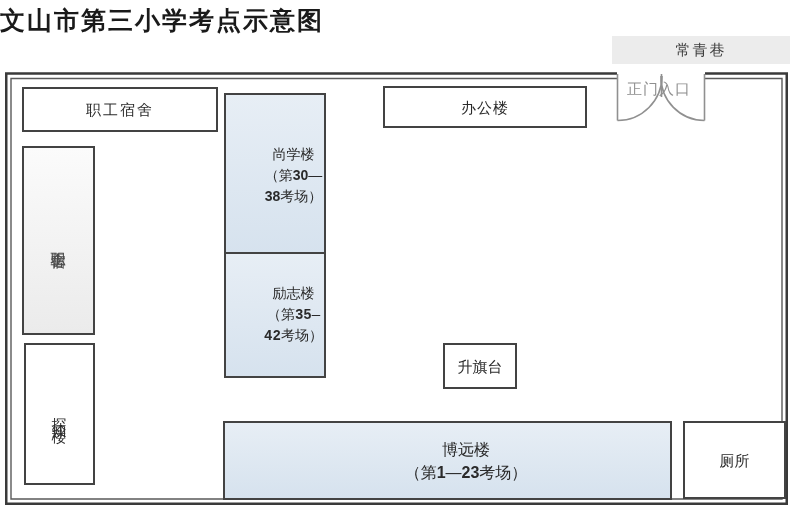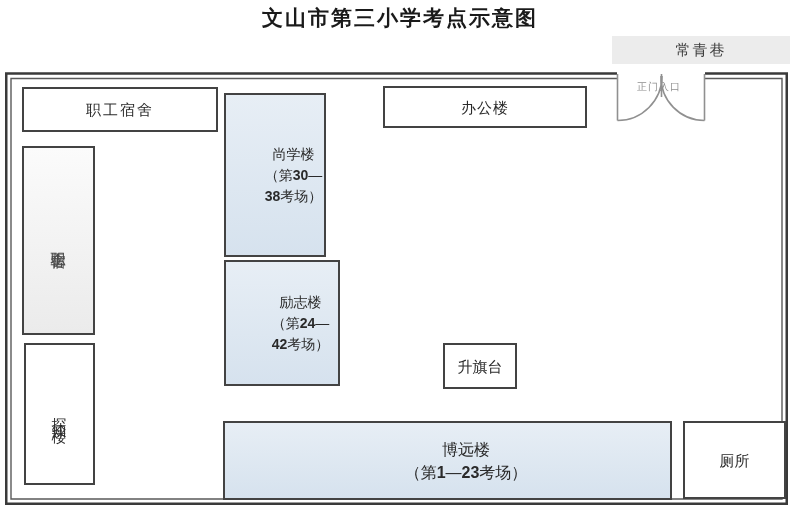--- a/index.html
+++ b/index.html
@@ -1,50 +1,50 @@
 <!DOCTYPE html>
 <html><head>
 <meta charset="utf-8">
 <style>
   html,body{margin:0;padding:0;background:#fff;}
   .stage{
     position:relative;width:800px;height:511px;background:#fff;overflow:hidden;
     font-family:"Liberation Sans","DejaVu Sans",sans-serif;color:#2a2a2a;
   }
   .title{
-    position:absolute;left:0;top:4px;width:100%;text-align:center;
+    position:absolute;left:0;top:4px;width:100%;
     font-family:"Liberation Serif","DejaVu Serif",serif;
-    font-size:21px;font-weight:700;letter-spacing:2px;color:#1a1a1a;
+    font-size:25px;font-weight:700;letter-spacing:2px;color:#1a1a1a;
   }
   .street{
     position:absolute;left:612px;top:36px;width:178px;height:28px;
     background:#ececec;display:flex;align-items:center;justify-content:center;
     font-size:15px;color:#3f3f3f;letter-spacing:2px;
   }
   .walls{position:absolute;left:0;top:0;}
   .gate-label{
     position:absolute;left:613px;top:80px;width:92px;text-align:center;
-    font-size:10px;color:#8f8f8f;letter-spacing:1px;
+    font-size:15px;color:#8f8f8f;letter-spacing:1px;
   }
   .box{
     position:absolute;box-sizing:border-box;border:2px solid #434343;
     display:flex;align-items:center;justify-content:center;
     text-align:center;background:#fff;font-size:15px;line-height:1.4;
   }
   .box.blue{background:linear-gradient(180deg,#e7eef5 0%,#d6e2ee 100%);}
   .box.graygrad{background:linear-gradient(180deg,#fbfbfb 0%,#ebebeb 100%);}
   .vtext{
     writing-mode:vertical-rl;text-orientation:upright;
   }
   .vtext.spaced{letter-spacing:6px;}
   .b-staff-top{left:22px;top:87px;width:196px;height:45px;letter-spacing:2px;}
   .b-staff-left{left:22px;top:146px;width:73px;height:189px;color:#4a4a4a;}
   .b-tanzhi{left:24px;top:343px;width:71px;height:142px;}
   .b-shangxue{left:224px;top:93px;width:102px;height:164px;}
-  .b-lizhi{left:224px;top:260px;width:116px;height:126px;}
+  .b-lizhi{left:224px;top:252px;width:102px;height:126px;font-family:Liberation Mono, monospace;}
   .b-office{left:383px;top:86px;width:204px;height:42px;letter-spacing:1px;}
   .b-flag{left:443px;top:343px;width:74px;height:46px;}
   .b-boyuan{left:223px;top:421px;width:449px;height:79px;}
   .b-toilet{left:683px;top:421px;width:103px;height:78px;}
   .lines{display:block;}
   .lines .ln{display:block;font-size:14px;line-height:21px;margin-left:37px;}
   .b-boyuan .lines .ln{font-size:16px;line-height:23px;}
   .num{font-weight:700;}
 </style>
 </head>
@@ -88,21 +88,21 @@
     <span class="lines">
       <span class="ln">尚学楼</span>
       <span class="ln"><span>（第</span><span class="num">30</span><span>—</span></span>
       <span class="ln"><span class="num">38</span><span>考场）</span></span>
     </span>
   </div>
 
   <div class="box blue b-lizhi">
     <span class="lines">
       <span class="ln">励志楼</span>
-      <span class="ln"><span>（第</span><span class="num">24</span><span>—</span></span>
+      <span class="ln"><span>（第</span><span class="num">35</span><span>—</span></span>
       <span class="ln"><span class="num">42</span><span>考场）</span></span>
     </span>
   </div>
 
   <div class="box b-flag">
     <span>升旗台</span>
   </div>
 
   <div class="box b-office">
     <span>办公楼</span>

